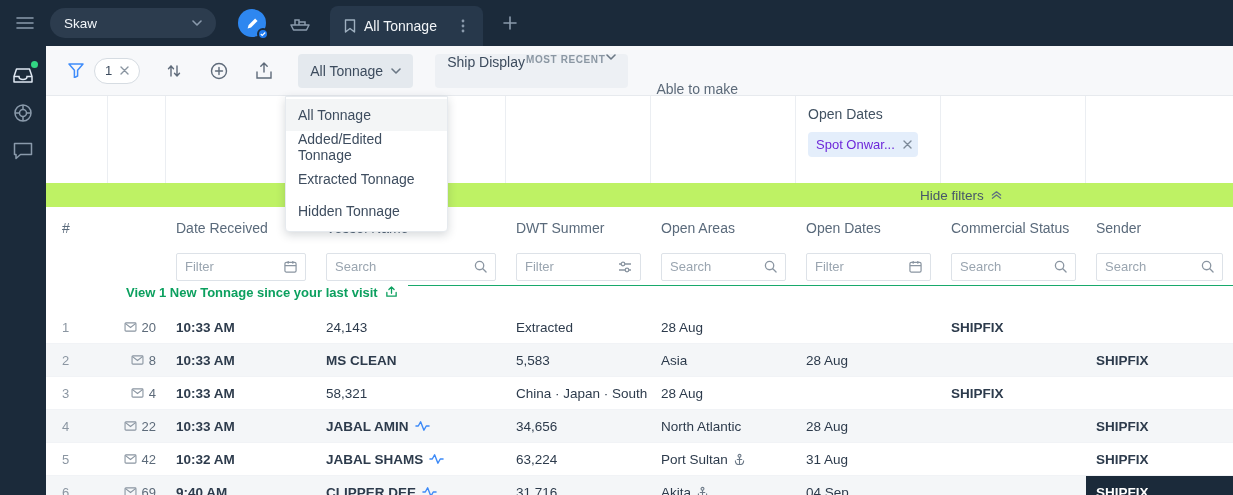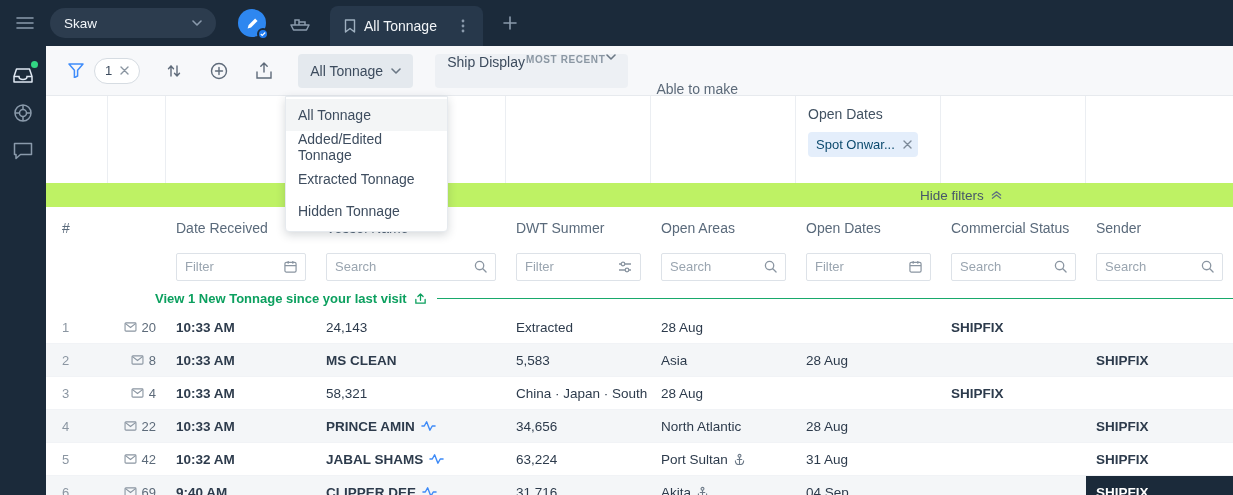--- a/index.html
+++ b/index.html
@@ -48,40 +48,40 @@
   
   .dropdown { position:absolute; left:285px; top:96px; width:163px; background:#fff; border:1px solid #e6eaee; border-radius:0 0 4px 4px; box-shadow:0 3px 10px rgba(28,42,58,.18); padding:2px 0 4px; z-index:50; }
   .dd-item { height:32px; display:flex; align-items:center; padding:0 12px; font-size:14px; color:#3e4d5f; cursor:pointer; }
   .dd-item.selected { background:#f3f5f6; }
 
   
   .filter-panel { display:grid; grid-template-columns:62px 58px 150px 190px 145px 145px 145px 145px minmax(0,1fr); height:87px; background:#fff; }
   .fcell { border-right:1px solid #ebeef2; padding:10px 10px 0 12px; overflow:hidden; }
   .fcell:last-child { border-right:none; }
   .fcell .flabel { font-size:14px; color:#425262; margin-bottom:10px; }
-  .odchip { display:inline-flex; align-items:center; gap:8px; background:#e4eefb; border-radius:4px; padding:5px 8px; font-size:13px; color:#0c4a6e; cursor:pointer; max-width:110px; white-space:nowrap; }
+  .odchip { display:inline-flex; align-items:center; gap:8px; background:#e4eefb; border-radius:4px; padding:5px 8px; font-size:13px; color:#6d28d9; cursor:pointer; max-width:110px; white-space:nowrap; }
   .odchip .x { color:#7d8a99; display:flex; cursor:pointer; }
 
   .hide-band { height:24px; background:#bef264; position:relative; }
   .hide-btn { position:absolute; left:874px; top:0; height:24px; display:flex; align-items:center; gap:7px; font-size:13.5px; color:#46566a; cursor:pointer; background:none; border:none; font-family:inherit; }
   .hide-btn .chev-up { color:#5f7080; display:flex; }
 
   
   .cols8 { display:grid; grid-template-columns:120px 150px 190px 145px 145px 145px 145px minmax(0,1fr); }
   .thead { height:41px; align-items:center; }
   .thead .th { font-size:14px; color:#5a6a7b; padding-left:10px; white-space:nowrap; overflow:hidden; }
   .thead .th-num { padding-left:16px; }
   .tfilter { height:37px; align-items:center; }
   .tfilter .tfc { padding:0 10px; }
   .finput { display:flex; align-items:center; height:28px; border:1px solid #dde2e8; border-radius:2px; background:#fff; padding:0 8px; gap:6px; }
   .finput input { border:0; outline:0; flex:1; min-width:0; font-family:inherit; font-size:13px; color:#3c4b5d; background:transparent; }
   .finput input::placeholder { color:#9aa5b0; }
   .finput .fic { color:#8a95a1; display:flex; flex:none; }
 
-  .banner { height:26px; display:flex; align-items:center; padding-left:109px; color:#0ca05f; font-size:13px; font-weight:700; }
+  .banner { height:26px; display:flex; align-items:flex-start; padding-left:80px; color:#0ca05f; font-size:13px; font-weight:700; }
   .banner .up-ic { margin-left:7px; color:#0ca05f; display:flex; }
   .banner .gline { flex:1; border-top:1px solid #18a96b; margin-left:10px; }
   .banner .btxt { cursor:pointer; white-space:nowrap; }
 
   .trow { height:33px; align-items:center; font-size:13.5px; color:#2d3b4c; border-bottom:1px solid #f1f3f6; cursor:pointer; }
   .trow.even { background:#f4f6f8; }
   .cell { padding-left:10px; white-space:nowrap; overflow:hidden; display:flex; align-items:center; gap:6px; }
   .cell-num { padding:0 10px 0 16px; display:flex; justify-content:space-between; align-items:center; }
   .rownum { color:#8b96a2; font-size:13px; }
   .unread { display:flex; align-items:center; gap:5px; color:#5d6b7a; font-size:13px; }
@@ -446,21 +446,21 @@
             <svg width="13" height="10" viewBox="0 0 14 11">
               <rect x="1" y="1" width="12" height="9" rx="1" fill="none" stroke="currentColor" stroke-width="1.2"></rect>
               <path d="M1.5 1.8L7 6l5.5-4.2" fill="none" stroke="currentColor" stroke-width="1.2"></path>
             </svg>
           </span>
           <span>22</span>
         </span>
       </div>
     <div class="cell bold">10:33 AM</div>
     <div class="cell">
-        <span class="bold">PRINCE AMIN</span>
+        <span class="bold">JABAL AMIN</span>
         <span class="ais">
           <svg width="15" height="12" viewBox="0 0 16 12">
             <path d="M1 6h2.5L6 1.5 9.5 10.5 12 6h3" fill="none" stroke="currentColor" stroke-width="1.5" stroke-linejoin="round" stroke-linecap="round"></path>
           </svg>
         </span>
       </div>
     <div class="cell">34,656</div>
     <div class="cell">
         <span>North Atlantic</span>
       </div>

